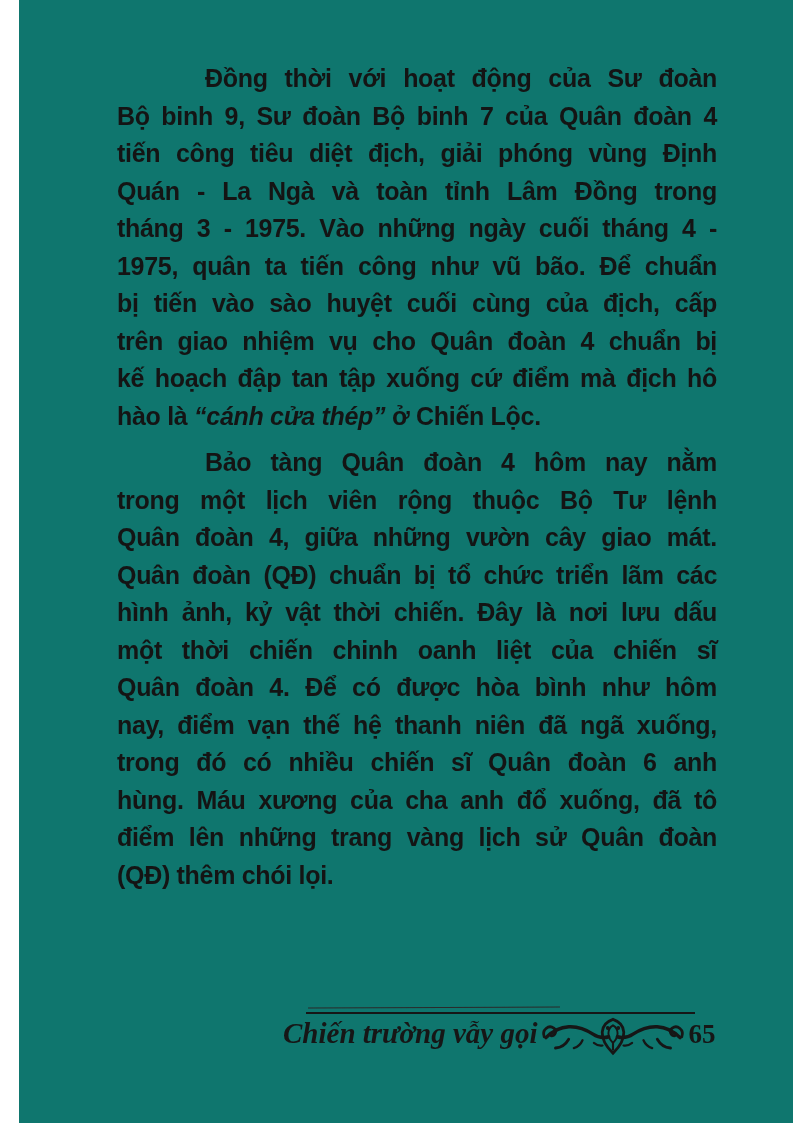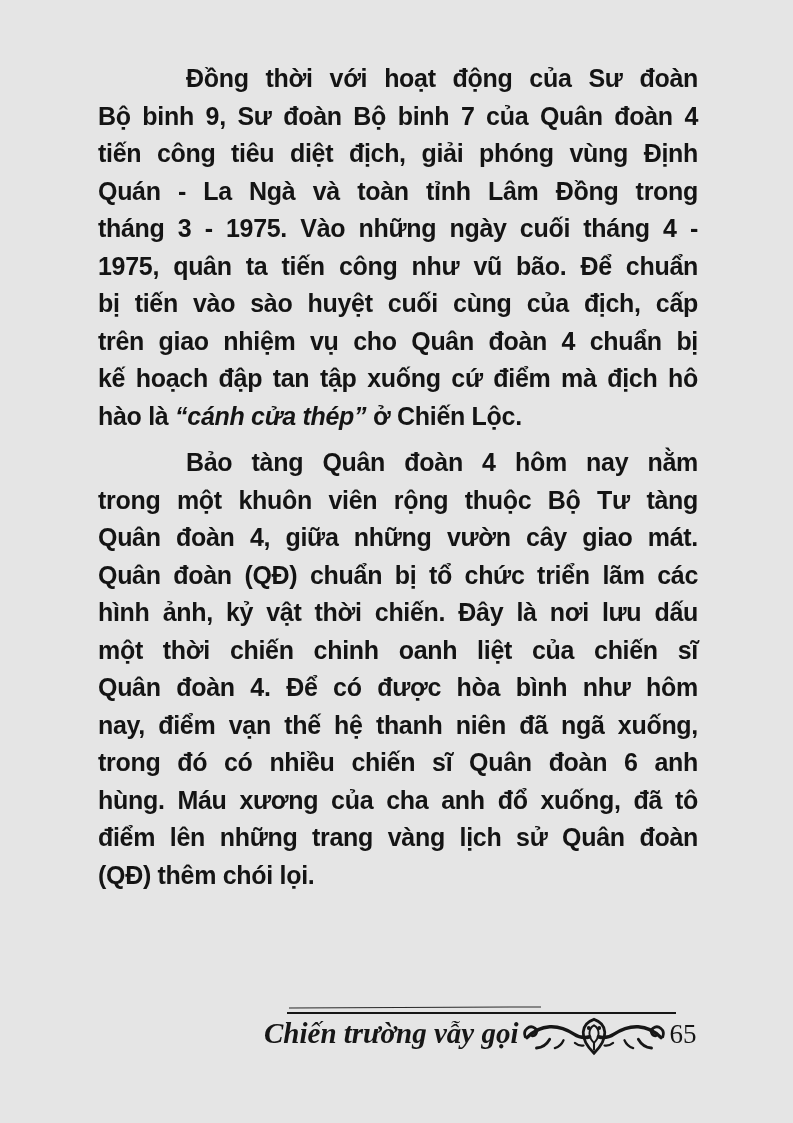--- a/index.html
+++ b/index.html
@@ -6,23 +6,24 @@
     margin: 0;
     padding: 0;
     width: 793px;
     height: 1123px;
     overflow: hidden;
     background: #ffffff;
   }
   .page {
     position: absolute;
     inset: 0;
-    background: #e5e5e5;
+    background: #0f766e;
     color: #141414;
     font-family: "Liberation Sans", sans-serif;
+    margin-left: 19px;
   }
   .textblock {
     position: absolute;
     left: 98px;
     top: 60px;
     width: 600px;
   }
   .para { margin: 0 0 9px 0; }
   .line {
     font-size: 25px;
@@ -78,21 +79,21 @@
   .ornament {
     width: 148px;
     height: 46px;
     margin-left: 1px;
     margin-top: 2px;
     flex: 0 0 auto;
   }
   .page-number {
     font-family: "Liberation Serif", serif;
     font-size: 27px;
-    font-weight: 400;
+    font-weight: 700;
     color: #161616;
     margin-left: 2px;
     margin-top: 9px;
   }
 </style>
 </head>
 <body>
 
 <div class="page">
 
@@ -106,21 +107,21 @@
       <div class="line">tháng 3 - 1975. Vào những ngày cuối tháng 4 -</div>
       <div class="line">1975, quân ta tiến công như vũ bão. Để chuẩn</div>
       <div class="line">bị tiến vào sào huyệt cuối cùng của địch, cấp</div>
       <div class="line">trên giao nhiệm vụ cho Quân đoàn 4 chuẩn bị</div>
       <div class="line">kế hoạch đập tan tập xuống cứ điểm mà địch hô</div>
       <div class="line lastline"><span>hào là </span><span class="it">“cánh cửa thép”</span><span> ở Chiến Lộc.</span></div>
     </div>
 
     <div class="para">
       <div class="line indent">Bảo tàng Quân đoàn 4 hôm nay nằm</div>
-      <div class="line">trong một khuôn viên rộng thuộc Bộ Tư tàng</div>
+      <div class="line">trong một lịch viên rộng thuộc Bộ Tư lệnh</div>
       <div class="line">Quân đoàn 4, giữa những vườn cây giao mát.</div>
       <div class="line">Quân đoàn (QĐ) chuẩn bị tổ chức triển lãm các</div>
       <div class="line">hình ảnh, kỷ vật thời chiến. Đây là nơi lưu dấu</div>
       <div class="line">một thời chiến chinh oanh liệt của chiến sĩ</div>
       <div class="line">Quân đoàn 4. Để có được hòa bình như hôm</div>
       <div class="line">nay, điểm vạn thế hệ thanh niên đã ngã xuống,</div>
       <div class="line">trong đó có nhiều chiến sĩ Quân đoàn 6 anh</div>
       <div class="line">hùng. Máu xương của cha anh đổ xuống, đã tô</div>
       <div class="line">điểm lên những trang vàng lịch sử Quân đoàn</div>
       <div class="line lastline">(QĐ) thêm chói lọi.</div>

